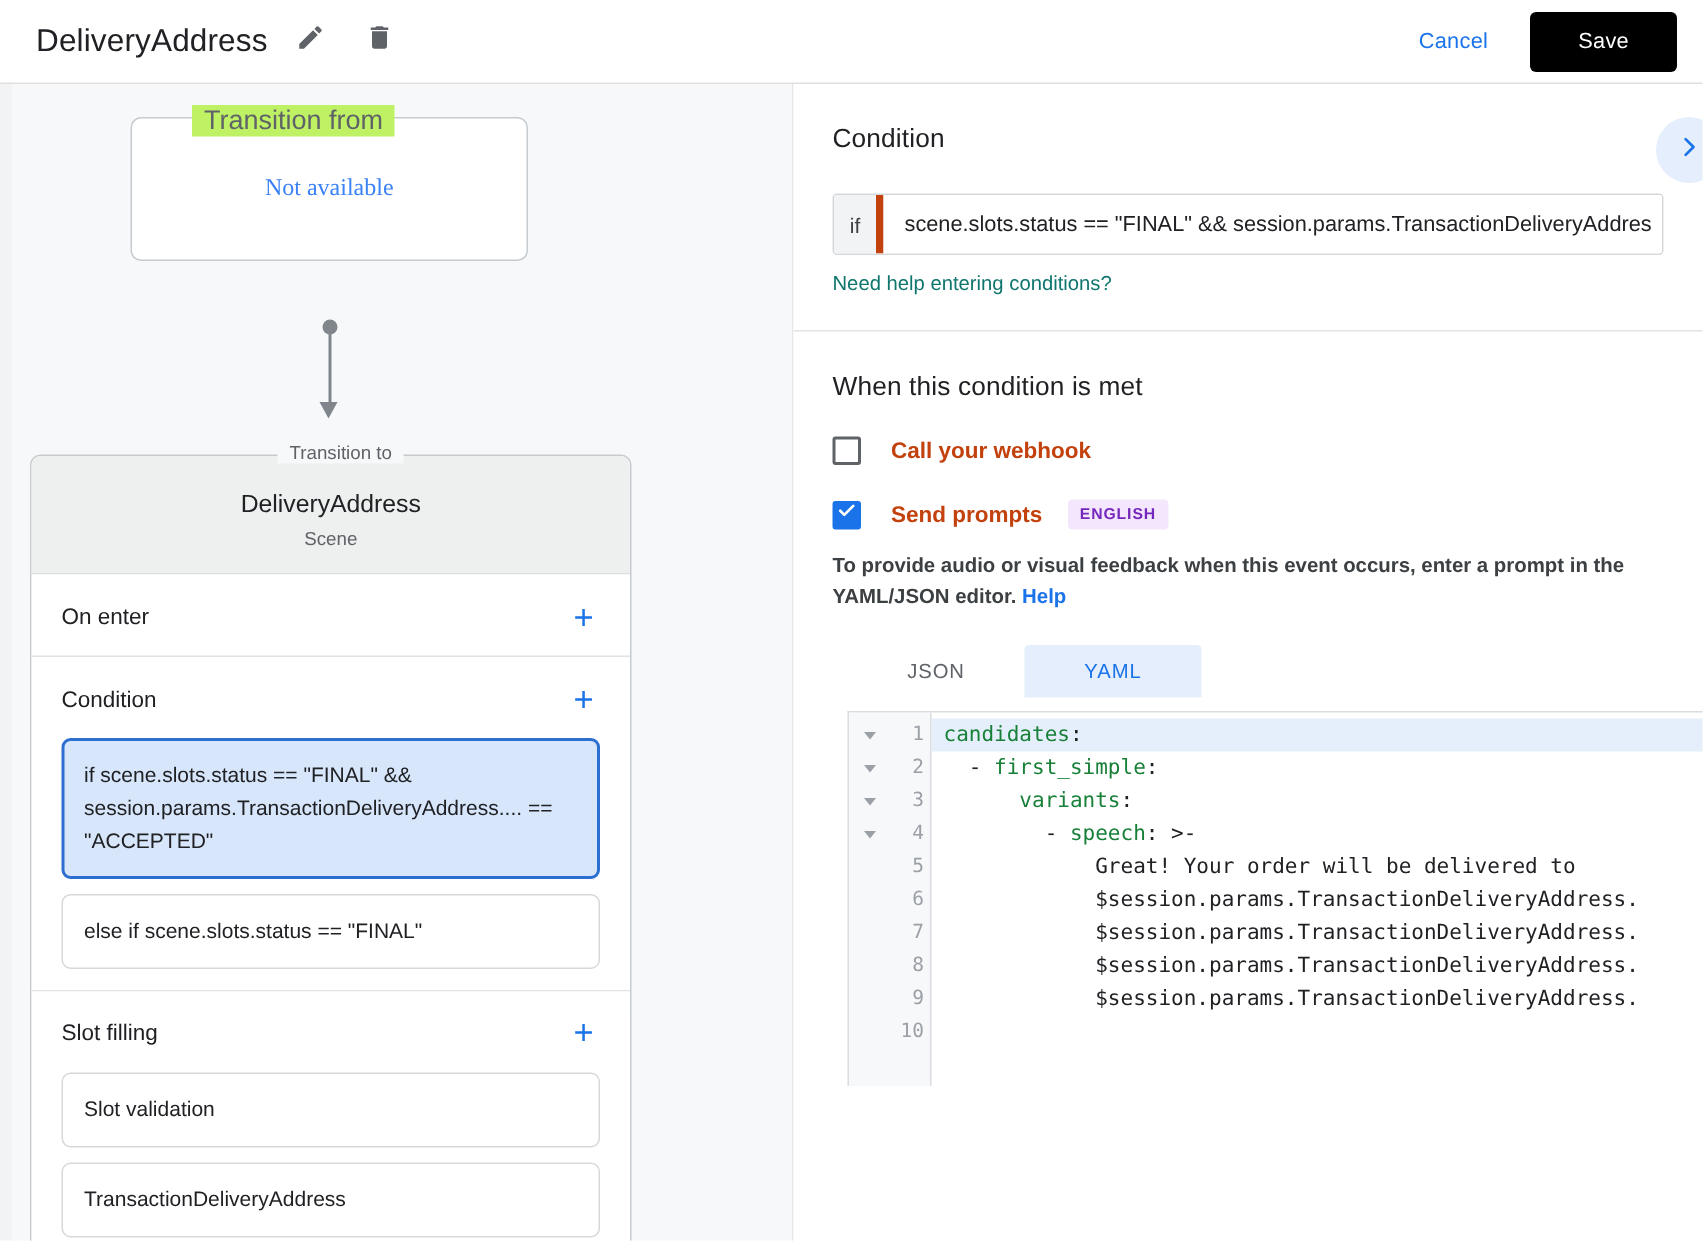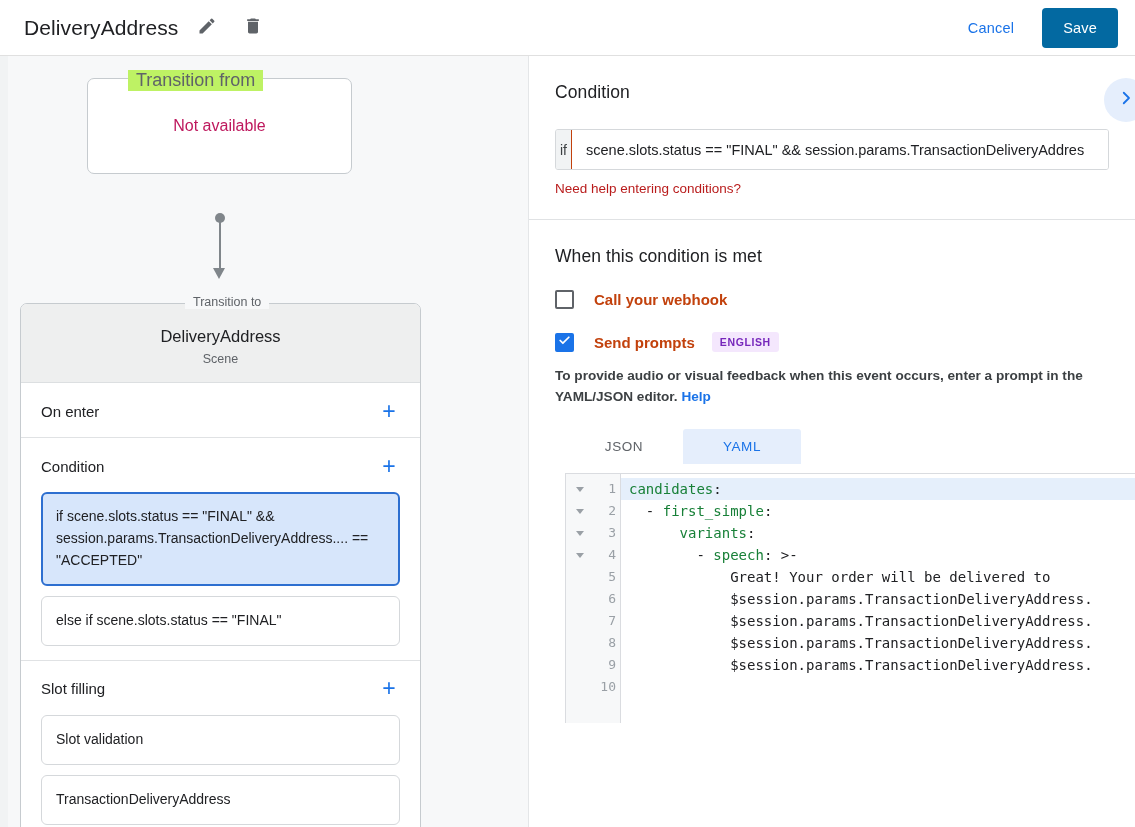--- a/index.html
+++ b/index.html
@@ -30,23 +30,23 @@
   .icon-btn svg { fill: #5f6368; }
   .topbar-spacer { flex: 1; }
   .cancel-btn {
     font-size: 14.5px; color: #1a73e8; font-weight: 500;
     background: none; border: none; cursor: pointer;
     padding: 9px 14px; border-radius: 4px; letter-spacing: .2px;
     font-family: inherit;
   }
   .save-btn {
     margin-left: 14px; margin-right: 17px;
-    background: #0369a1; color: #fff; border: none; cursor: pointer;
+    background: #000000; color: #fff; border: none; cursor: pointer;
     font-size: 14.5px; font-weight: 500; letter-spacing: .2px;
-    padding: 0 21px; height: 40px; border-radius: 4px;
+    padding: 0 32px; height: 40px; border-radius: 4px;
     font-family: inherit;
   }
 
   
   .body-wrap {
     position: absolute; left: 0; top: 56px; width: 1135px; height: 771px;
     display: flex;
   }
 
   
@@ -63,21 +63,21 @@
   .trans-from {
     position: absolute; left: 87px; top: 22px; width: 265px; height: 96px;
     background: #ffffff; border: 1px solid #c6cbcf; border-radius: 7px;
     display: flex; align-items: center; justify-content: center;
   }
   .trans-from-legend {
     position: absolute; left: 128px; top: 14px;
     background: #bef264; padding: 0 8px;
     font-size: 18px; color: #5f6368;
   }
-  .trans-from-label { font-size: 16px; color: #be185d; }
+  .trans-from-label { font-size: 16px; color: #3b82f6; font-family: Liberation Serif, serif; }
 
   
   .conn-dot {
     position: absolute; left: 215px; top: 157px;
     width: 10px; height: 10px; border-radius: 50%; background: #80868b;
   }
   .conn-line {
     position: absolute; left: 219px; top: 162px; width: 1.5px; height: 52px; background: #80868b;
   }
   .conn-arrow {
@@ -143,34 +143,34 @@
     background: #e5eefc; display: flex; align-items: center; justify-content: center;
     cursor: pointer;
   }
   .chev-btn svg { stroke: #1a73e8; }
 
   .cond-input-row {
     display: flex; margin-top: 26px;
     border: 1px solid #d5d8db; border-radius: 3px; height: 41px; overflow: hidden;
   }
   .cond-if {
-    width: 16px; flex: none; background: #f1f3f4;
-    border-right: 1px solid #c2410c;
+    width: 33px; flex: none; background: #f1f3f4;
+    border-right: 5px solid #c2410c;
     display: flex; align-items: center; justify-content: center;
     font-size: 14px; color: #3c4043;
   }
   .cond-value {
     flex: 1; border: none; outline: none; background: #fff;
     font-family: inherit; font-size: 14.5px; color: #202124;
     padding: 0 14px; white-space: nowrap; overflow: hidden;
     display: flex; align-items: center;
   }
   .help-link {
     display: inline-block; margin-top: 11px;
-    font-size: 13.5px; color: #b91c1c; text-decoration: none; cursor: pointer;
+    font-size: 13.5px; color: #0f766e; text-decoration: none; cursor: pointer;
   }
 
   .rsec-divider { margin-top: 22px; border-top: 1px solid #e0e2e4; }
 
   .rsec-met { padding: 26px 26px 0 26px; }
   .met-title { font-size: 17.5px; color: #202124; letter-spacing: .1px; }
 
   .cb-row { display: flex; align-items: center; margin-top: 23px; cursor: pointer; }
   .cb-box {
     width: 19px; height: 19px; border: 2px solid #5f6368; border-radius: 2px;

